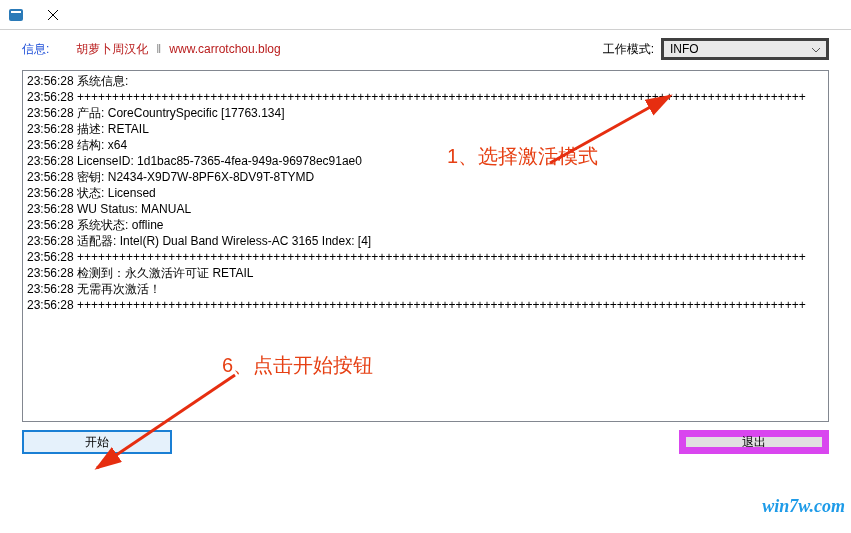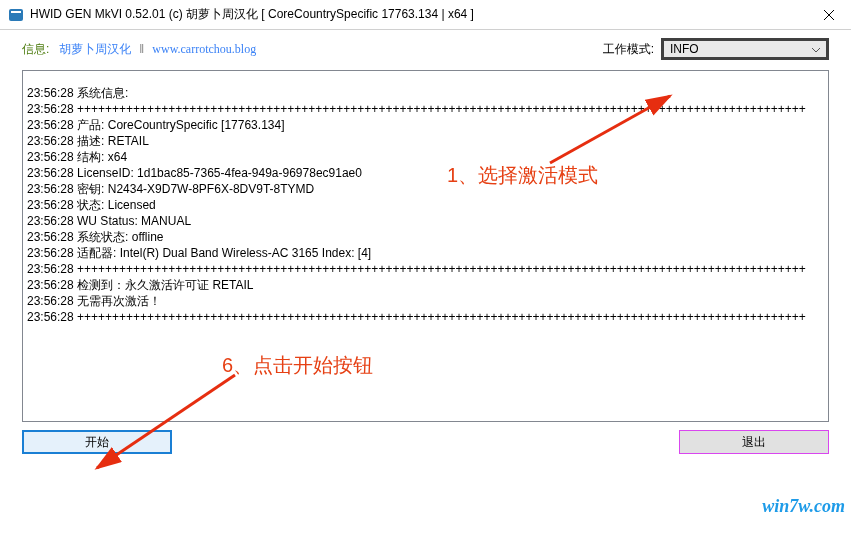--- a/index.html
+++ b/index.html
@@ -57,22 +57,22 @@
     font-size: 12px;
     position: relative;
     top: 1px;
     cursor: pointer;
   }
   .info-row {
     display: flex;
     align-items: center;
     padding: 6px 14px 6px 14px;
   }
-  .info-label { color: #4d7c0f; margin-right: 10px; }
-  .info-text { color: #3b82f6; font-family: Liberation Serif, serif; }
+  .info-label { color: #1d4ed8; margin-right: 27px; }
+  .info-text { color: #b91c1c; }
   .info-sep { margin: 0 8px; color: #888; }
   .spacer { flex: 1; }
   .mode-label { margin-right: 7px; }
   .mode-select {
     width: 168px;
     height: 22px;
     background: #e9e9e9;
     border: 3px solid #404040;
     display: flex;
     align-items: center;
@@ -87,38 +87,38 @@
     right: 6px;
     top: 50%;
     transform: translateY(-50%);
   }
   .logbox {
     margin: 4px 14px 8px 14px;
     border: 1px solid #828790;
     background: #fff;
     height: 352px;
     overflow: hidden;
-    padding: 14px 4px;
+    padding: 2px 4px;
     font-family: Tahoma, "Segoe UI", sans-serif;
     font-size: 12px;
     line-height: 16px;
     color: #000;
     white-space: pre-wrap;
     word-break: break-all;
   }
   .logline { display: block; }
   .btn-row {
     display: flex;
     padding: 0 14px;
     gap: 8px;
   }
   .btn {
     width: 150px;
     height: 24px;
-    border: 1px solid #d946ef;
+    border: 7px solid #d946ef;
     background: #e1e1e1;
     display: flex;
     align-items: center;
     justify-content: center;
     font-size: 12px;
     cursor: pointer;
   }
   .btn.primary {
     border: 2px solid #1a7fd4;
     background: #e5f1fb;
@@ -149,21 +149,20 @@
 </head>
 <body>
 
 <div class="titlebar">
   <span class="titlebar-icon">
     <svg width="16" height="16" viewBox="0 0 16 16">
       <rect x="1" y="2" width="14" height="12" rx="2" fill="#2a7ab8"></rect>
       <rect x="3" y="4" width="10" height="2" fill="#fff"></rect>
     </svg>
   </span>
-  <span class="titlebar-title">HWID GEN MkVI 0.52.01 (c) 胡萝卜周汉化 [ CoreCountrySpecific 17763.134 | x64 ]</span>
   <div class="titlebar-close">
     <svg width="10" height="10" viewBox="0 0 10 10">
       <line x1="0" y1="0" x2="10" y2="10" stroke="#000" stroke-width="1"></line>
       <line x1="10" y1="0" x2="0" y2="10" stroke="#000" stroke-width="1"></line>
     </svg>
   </div>
 </div>
 
 <div class="content">
 
@@ -188,21 +187,21 @@
   <div class="logbox" id="logbox"><span class="logline">23:56:28 系统信息:</span><span class="logline">23:56:28 ++++++++++++++++++++++++++++++++++++++++++++++++++++++++++++++++++++++++++++++++++++++++++++++++++++++++</span><span class="logline">23:56:28 产品: CoreCountrySpecific [17763.134]</span><span class="logline">23:56:28 描述: RETAIL</span><span class="logline">23:56:28 结构: x64</span><span class="logline">23:56:28 LicenseID: 1d1bac85-7365-4fea-949a-96978ec91ae0</span><span class="logline">23:56:28 密钥: N2434-X9D7W-8PF6X-8DV9T-8TYMD</span><span class="logline">23:56:28 状态: Licensed</span><span class="logline">23:56:28 WU Status: MANUAL</span><span class="logline">23:56:28 系统状态: offline</span><span class="logline">23:56:28 适配器: Intel(R) Dual Band Wireless-AC 3165 Index: [4]</span><span class="logline">23:56:28 ++++++++++++++++++++++++++++++++++++++++++++++++++++++++++++++++++++++++++++++++++++++++++++++++++++++++</span><span class="logline">23:56:28 检测到：永久激活许可证 RETAIL</span><span class="logline">23:56:28 无需再次激活！</span><span class="logline">23:56:28 ++++++++++++++++++++++++++++++++++++++++++++++++++++++++++++++++++++++++++++++++++++++++++++++++++++++++</span></div>
 
   <div class="btn-row">
     <div class="btn primary">开始</div>
     <span class="spacer"></span>
     <div class="btn">退出</div>
   </div>
 
 </div>
 
-<div class="annotation" style="left:447px; top:162px;">1、选择激活模式</div>
+<div class="annotation" style="left:447px; top:143px;">1、选择激活模式</div>
 <div class="annotation" style="left:222px; top:352px;">6、点击开始按钮</div>
 
 <svg class="arrow" style="left:540px; top:88px;" width="150" height="80" viewBox="0 0 150 80">
   <defs>
     <marker id="ah1" markerWidth="10" markerHeight="10" refX="8" refY="3" orient="auto">
       <path d="M0,0 L9,3 L0,6 Z" fill="#e62e10"></path>
     </marker>
   </defs>
   <line x1="10" y1="75" x2="130" y2="8" stroke="#e62e10" stroke-width="3" marker-end="url(#ah1)"></line>
 </svg>

